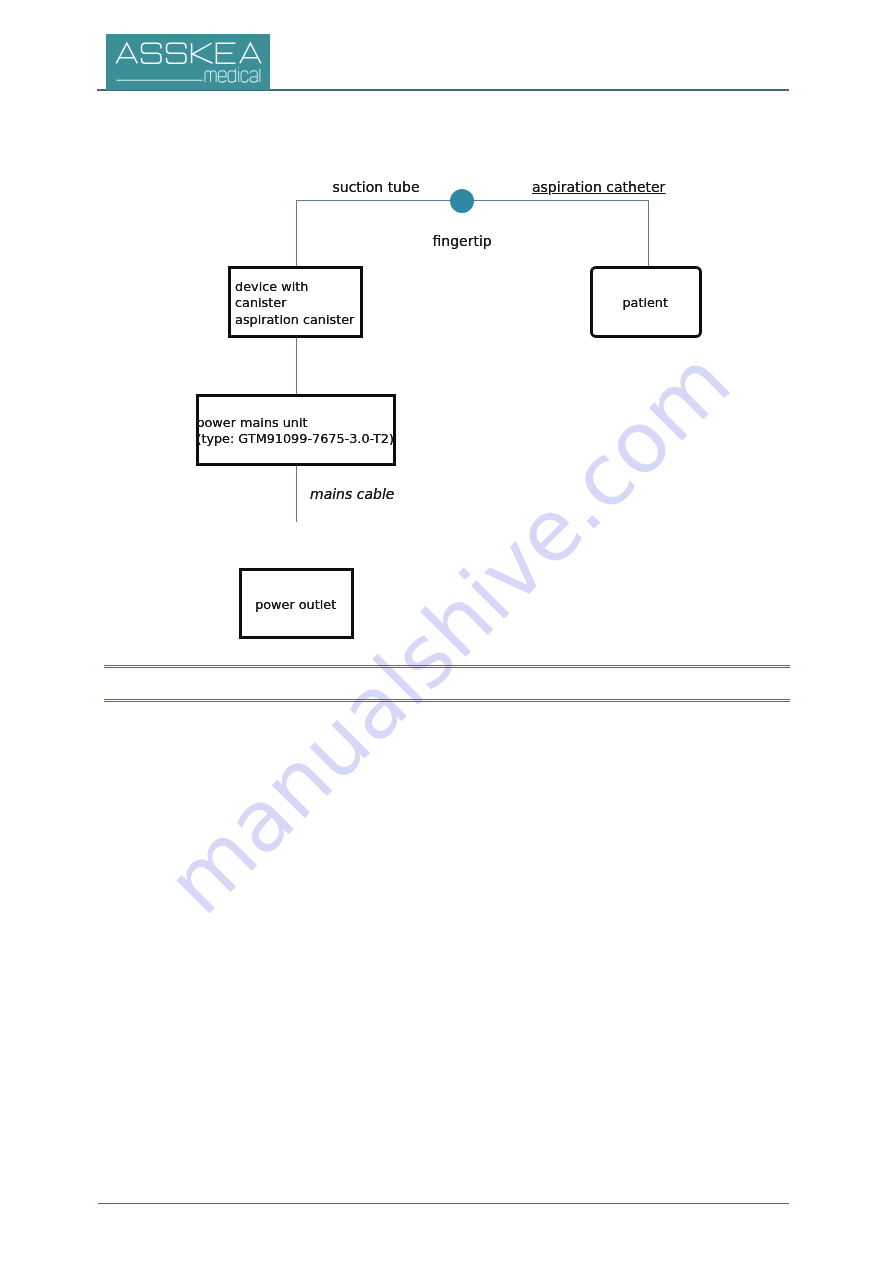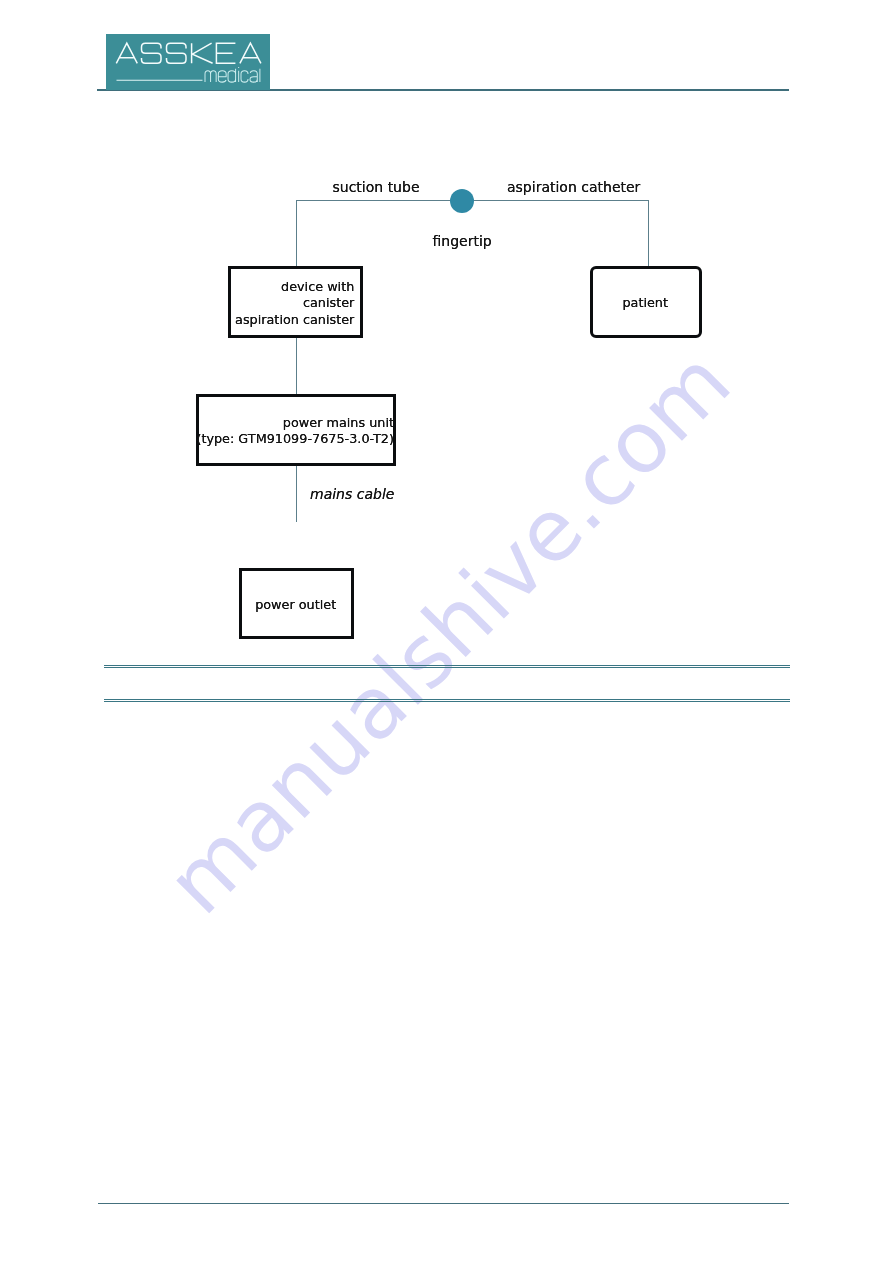--- a/index.html
+++ b/index.html
@@ -22,21 +22,21 @@
             background:#3c8e97;z-index:3;}
   .header-rule{position:absolute;left:97px;top:89.4px;width:692px;height:1.3px;
                background:#3f6e7b;z-index:2;}
 
   
   .diagram{position:absolute;left:0;top:0;width:893px;height:640px;z-index:4;}
   .box{position:absolute;border:3.2px solid #0b0d0f;background:#ffffff;
        box-sizing:border-box;}
   .box .txt{position:absolute;left:calc(50% - 0.8px);top:calc(50% + 1.4px);transform:translate(-50%,-50%) translateZ(0);
             font-family:"DejaVu Sans",sans-serif;font-size:12.8px;
-            color:#141414;line-height:16.1px;text-align:right;white-space:nowrap;
+            color:#141414;line-height:16.1px;text-align:left;white-space:nowrap;
             text-shadow:0 0 0.42px #141414;}
   .lbl{position:absolute;transform:translateZ(0);font-family:"DejaVu Sans",sans-serif;
        font-size:14px;color:#141414;white-space:nowrap;text-shadow:0 0 0.42px #141414;}
   .conn{position:absolute;background:#5c7f8b;}
   .dot{position:absolute;border-radius:50%;background:#2f89a5;}
 
   
   .rule{position:absolute;z-index:2;}
 </style>
 </head>
@@ -75,21 +75,21 @@
   <div class="diagram">
 
     <div class="conn" style="left:296px;top:199.5px;width:353px;height:1.3px;"></div>
     <div class="conn" style="left:296px;top:200px;width:1.3px;height:66px;"></div>
     <div class="conn" style="left:647.8px;top:200px;width:1.3px;height:67px;"></div>
     <div class="conn" style="left:296px;top:337px;width:1.3px;height:57px;"></div>
     <div class="conn" style="left:296px;top:466px;width:1.3px;height:56px;"></div>
     <div class="dot" style="left:449.8px;top:188.8px;width:24.2px;height:24.2px;"></div>
 
     <div class="lbl" style="left:332.5px;top:178.8px;">suction tube</div>
-    <div class="lbl" style="left:507px;top:178.8px;">aspiration catheter</div>
+    <div class="lbl" style="left:532px;top:178.8px;text-decoration:underline;">aspiration catheter</div>
     <div class="lbl" style="left:432.5px;top:233px;">fingertip</div>
     <div class="lbl" style="left:310px;top:485.8px;font-style:italic;">mains cable</div>
 
     <div class="box" style="left:228px;top:266px;width:135px;height:72px;">
       <div class="txt">
         <div>device with</div>
         <div>canister</div>
         <div>aspiration canister</div>
       </div>
     </div>

